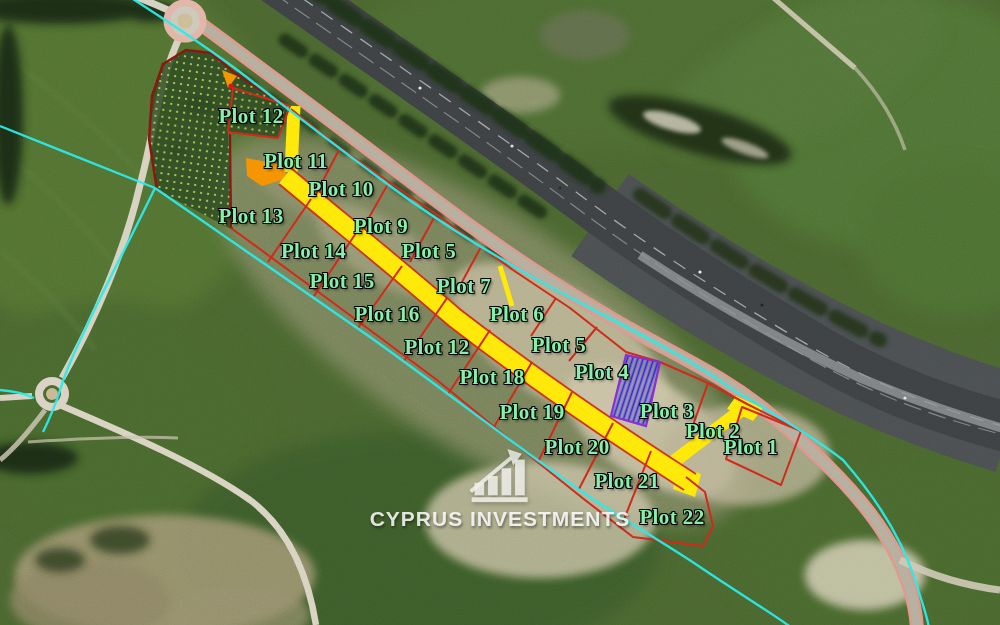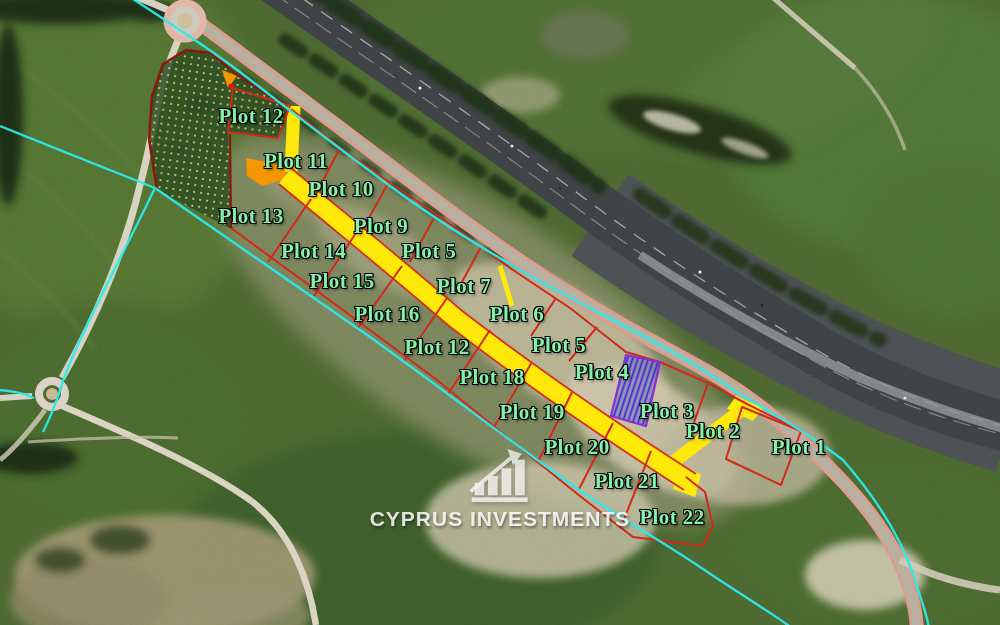--- a/index.html
+++ b/index.html
@@ -223,21 +223,21 @@
     <g stroke="#2ceaea" stroke-width="2.4" fill="none" opacity=".95" stroke-linejoin="round">
       <path d="M 130,-3 C 162,18 200,42 240,72 C 280,103 330,142 390,186 C 450,230 505,262 565,295 C 625,327 680,352 733,390 C 775,415 812,436 843,460 C 878,500 903,542 915,580 C 922,602 927,615 929,628"></path>
       <path d="M 155,188 C 230,240 300,288 370,337 C 440,387 515,445 575,487 C 615,515 655,537 700,567 C 740,594 770,612 792,628"></path>
       <path d="M 155,188 C 130,240 103,290 84,332 C 72,357 66,372 62,384 C 56,404 50,418 43,432"></path>
       <path d="M 0,390 C 12,391 24,393 34,398"></path>
       <path d="M 0,126 C 50,146 110,170 155,188"></path>
     </g>
   </svg>
 
   <div id="labels">
-      <div class="plot-label" style="left: 799px; top: 447px;">Plot 1</div>
+      <div class="plot-label" style="left: 751px; top: 447px;">Plot 1</div>
       <div class="plot-label" style="left: 713px; top: 431px;">Plot 2</div>
       <div class="plot-label" style="left: 667px; top: 411px;">Plot 3</div>
       <div class="plot-label" style="left: 602px; top: 372px;">Plot 4</div>
       <div class="plot-label" style="left: 559px; top: 345px;">Plot 5</div>
       <div class="plot-label" style="left: 517px; top: 314px; text-align: center;">Plot 6</div>
       <div class="plot-label" style="left: 464px; top: 286px;">Plot 7</div>
       <div class="plot-label" style="left: 429px; top: 251px;">Plot 5</div>
       <div class="plot-label" style="left: 381px; top: 226px;">Plot 9</div>
       <div class="plot-label" style="left: 341px; top: 189px;">Plot 10</div>
       <div class="plot-label" style="left: 296px; top: 161px;">Plot 11</div>

